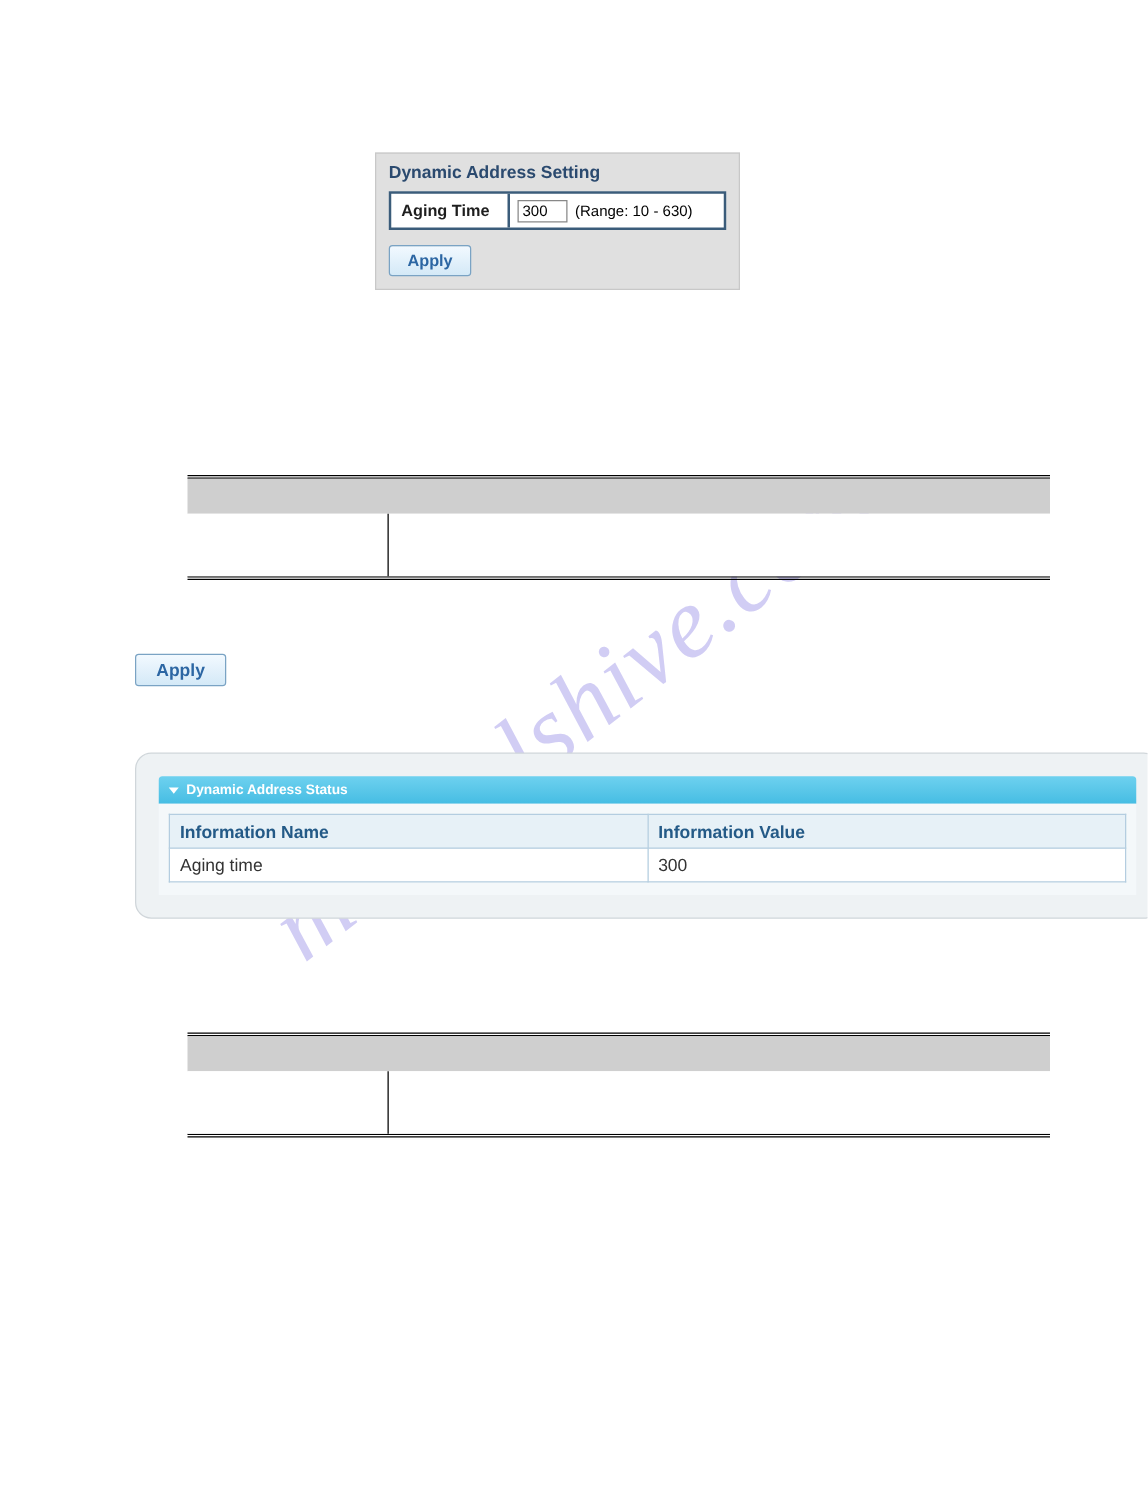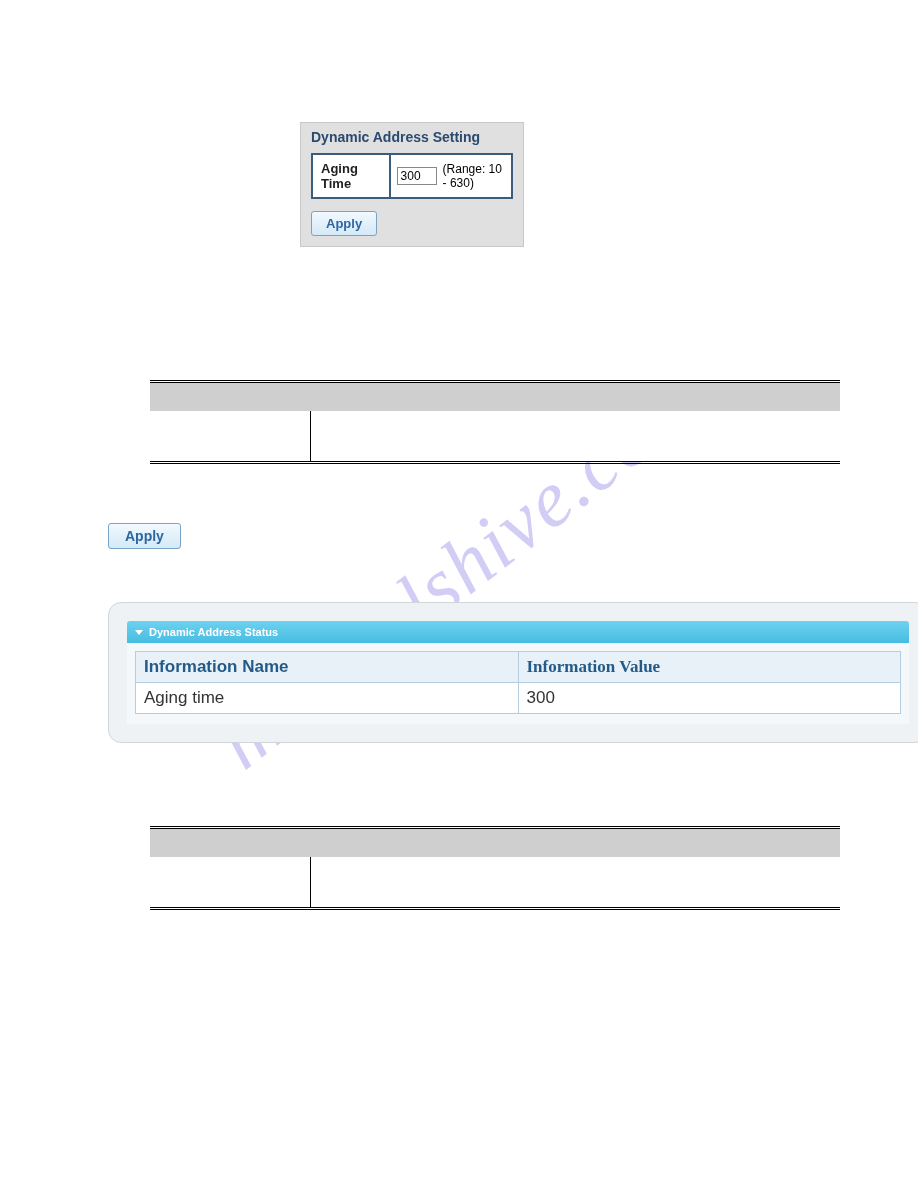--- a/index.html
+++ b/index.html
@@ -10,21 +10,21 @@
       font-family: Arial, Helvetica, sans-serif;
       position: relative;
       overflow: hidden;
     }
 
     
     .settings-panel {
       position: absolute;
       left: 300px;
       top: 122px;
-      width: 224px;
+      width: 292px;
       background: #e0e0e0;
       border: 1px solid #c8c8c8;
       padding-bottom: 10px;
     }
     .settings-title {
       padding: 6px 10px 4px 10px;
       font-size: 14px;
       font-weight: bold;
       color: #2b4a6f;
     }
@@ -145,21 +145,21 @@
       border-right: 4px solid transparent;
       border-top: 5px solid #fff;
     }
     .status-body {
       padding: 8px 8px 10px 8px;
       background: #f4f8fa;
     }
     .status-table {
       width: 100%;
       border-collapse: collapse;
-      font-size: 17px;
+      font-size: 14px;
     }
     .status-table th {
       text-align: left;
       padding: 5px 8px;
       background: #e7f1f7;
       color: #245a87;
       border: 1px solid #b4cde0;
       font-weight: bold;
     }
     .status-table td {
@@ -215,21 +215,21 @@
 <div class="status-panel">
   <div class="status-header">
     <span class="tri"></span>
     <span>Dynamic Address Status</span>
   </div>
   <div class="status-body">
     <table class="status-table">
       <thead>
         <tr>
           <th style="width:50%;">Information Name</th>
-          <th style="width:50%;font-family:Liberation Serif, serif;">Information Value</th>
+          <th style="width:50%;">Information Value</th>
         </tr>
       </thead>
       <tbody>
         <tr>
           <td>Aging time</td>
           <td>300</td>
         </tr>
       </tbody>
     </table>
   </div>

